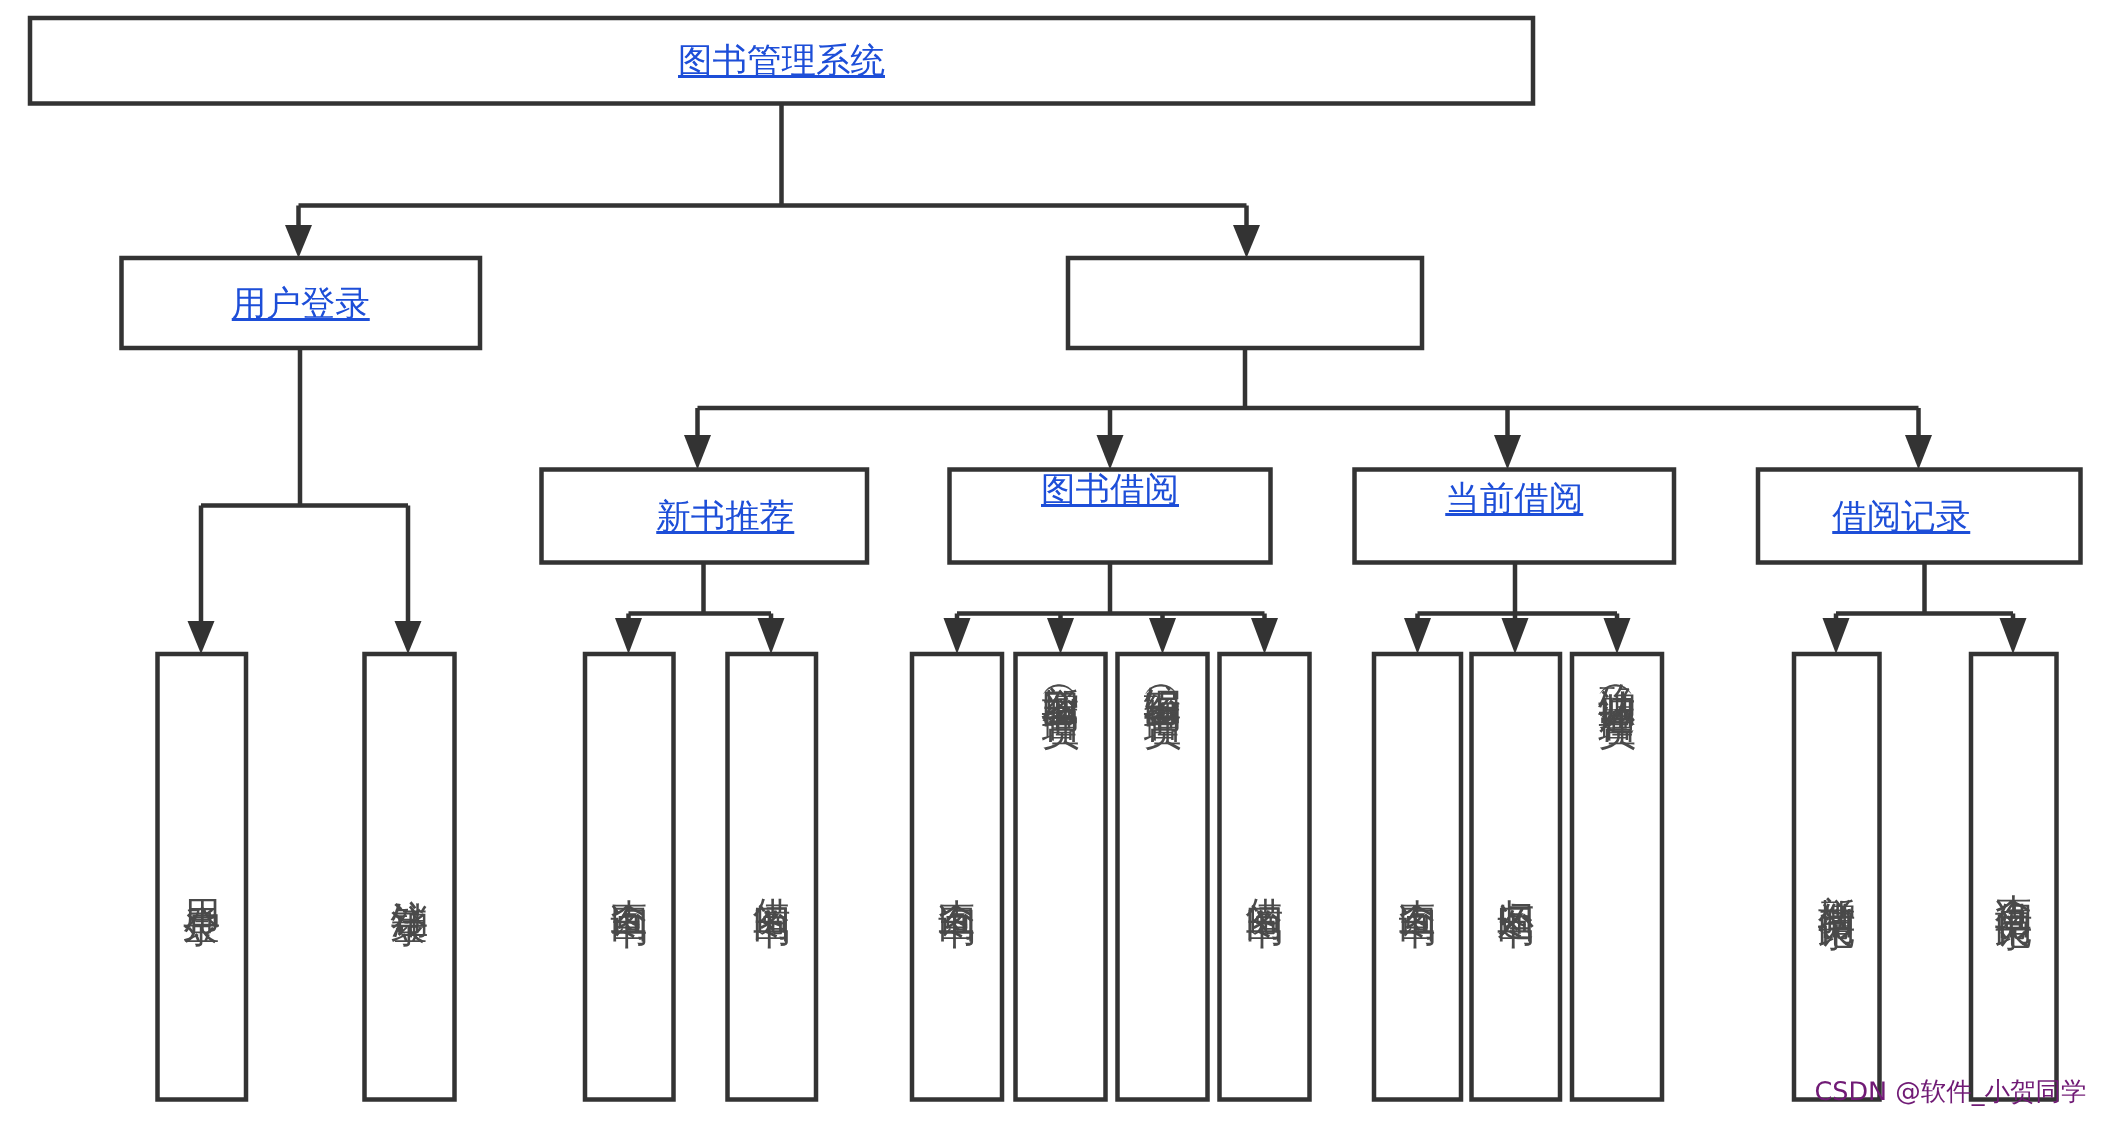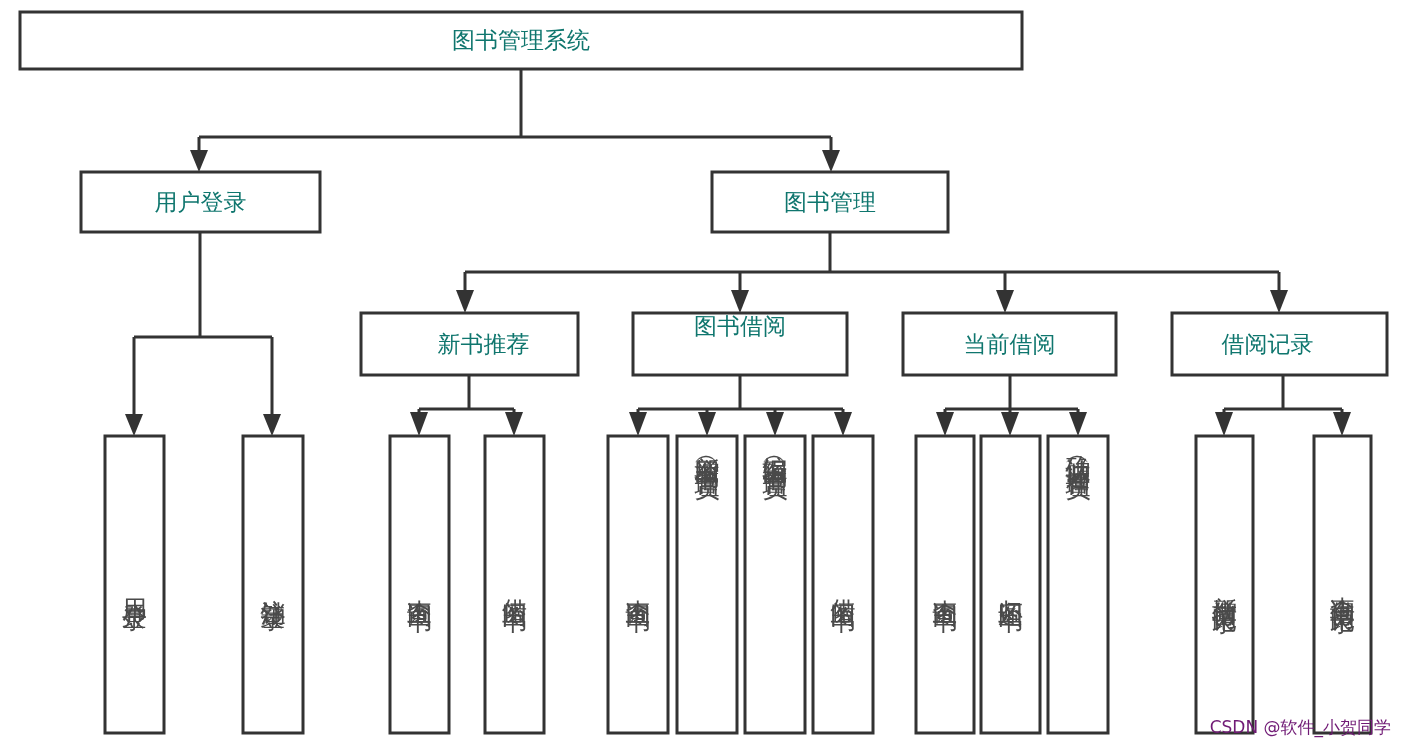--- a/index.html
+++ b/index.html
@@ -59,22 +59,23 @@
   .hlabel-wrap {
     position: absolute;
     display: flex;
     align-items: center;
     justify-content: center;
     pointer-events: none;
   }
   .hlabel-text {
     font-family: "DejaVu Sans", "Liberation Sans", sans-serif;
     font-size: 23px;
-    color: #0f766e;
+    color: #1d4ed8;
     white-space: nowrap;
+    text-decoration: underline;
   }
   #watermark {
     position: absolute;
     right: 14px;
     bottom: 8px;
     font-family: "DejaVu Sans", "Liberation Sans", sans-serif;
     font-size: 17px;
     color: #701a75;
     white-space: nowrap;
     pointer-events: none;
@@ -151,33 +152,30 @@
   </svg>
 
   <div class="hlabel-wrap" style="left:20px; top:12px; width:1002px; height:57px;">
     <span class="hlabel-text">图书管理系统</span>
   </div>
 
   <div class="hlabel-wrap" style="left:81px; top:172px; width:239px; height:60px;">
     <span class="hlabel-text">用户登录</span>
   </div>
 
-  <div class="hlabel-wrap" style="left:712px; top:172px; width:236px; height:60px;">
-    <span class="hlabel-text">图书管理</span>
-  </div>
 
   <div class="hlabel-wrap" style="left:361px; top:313px; width:245px; height:62px;">
     <span class="hlabel-text">新书推荐</span>
   </div>
 
   <div class="hlabel-wrap" style="left:633px; top:295px; width:214px; height:62px;">
     <span class="hlabel-text">图书借阅</span>
   </div>
 
-  <div class="hlabel-wrap" style="left:903px; top:313px; width:213px; height:62px;">
+  <div class="hlabel-wrap" style="left:903px; top:301px; width:213px; height:62px;">
     <span class="hlabel-text">当前借阅</span>
   </div>
 
   <div class="hlabel-wrap" style="left:1172px; top:313px; width:191px; height:62px;">
     <span class="hlabel-text">借阅记录</span>
   </div>
 
   <div class="vlabel-wrap" style="left:105px; top:436px; width:59px; height:297px;">
     <span class="vlabel-text">用户登录</span>
   </div>

